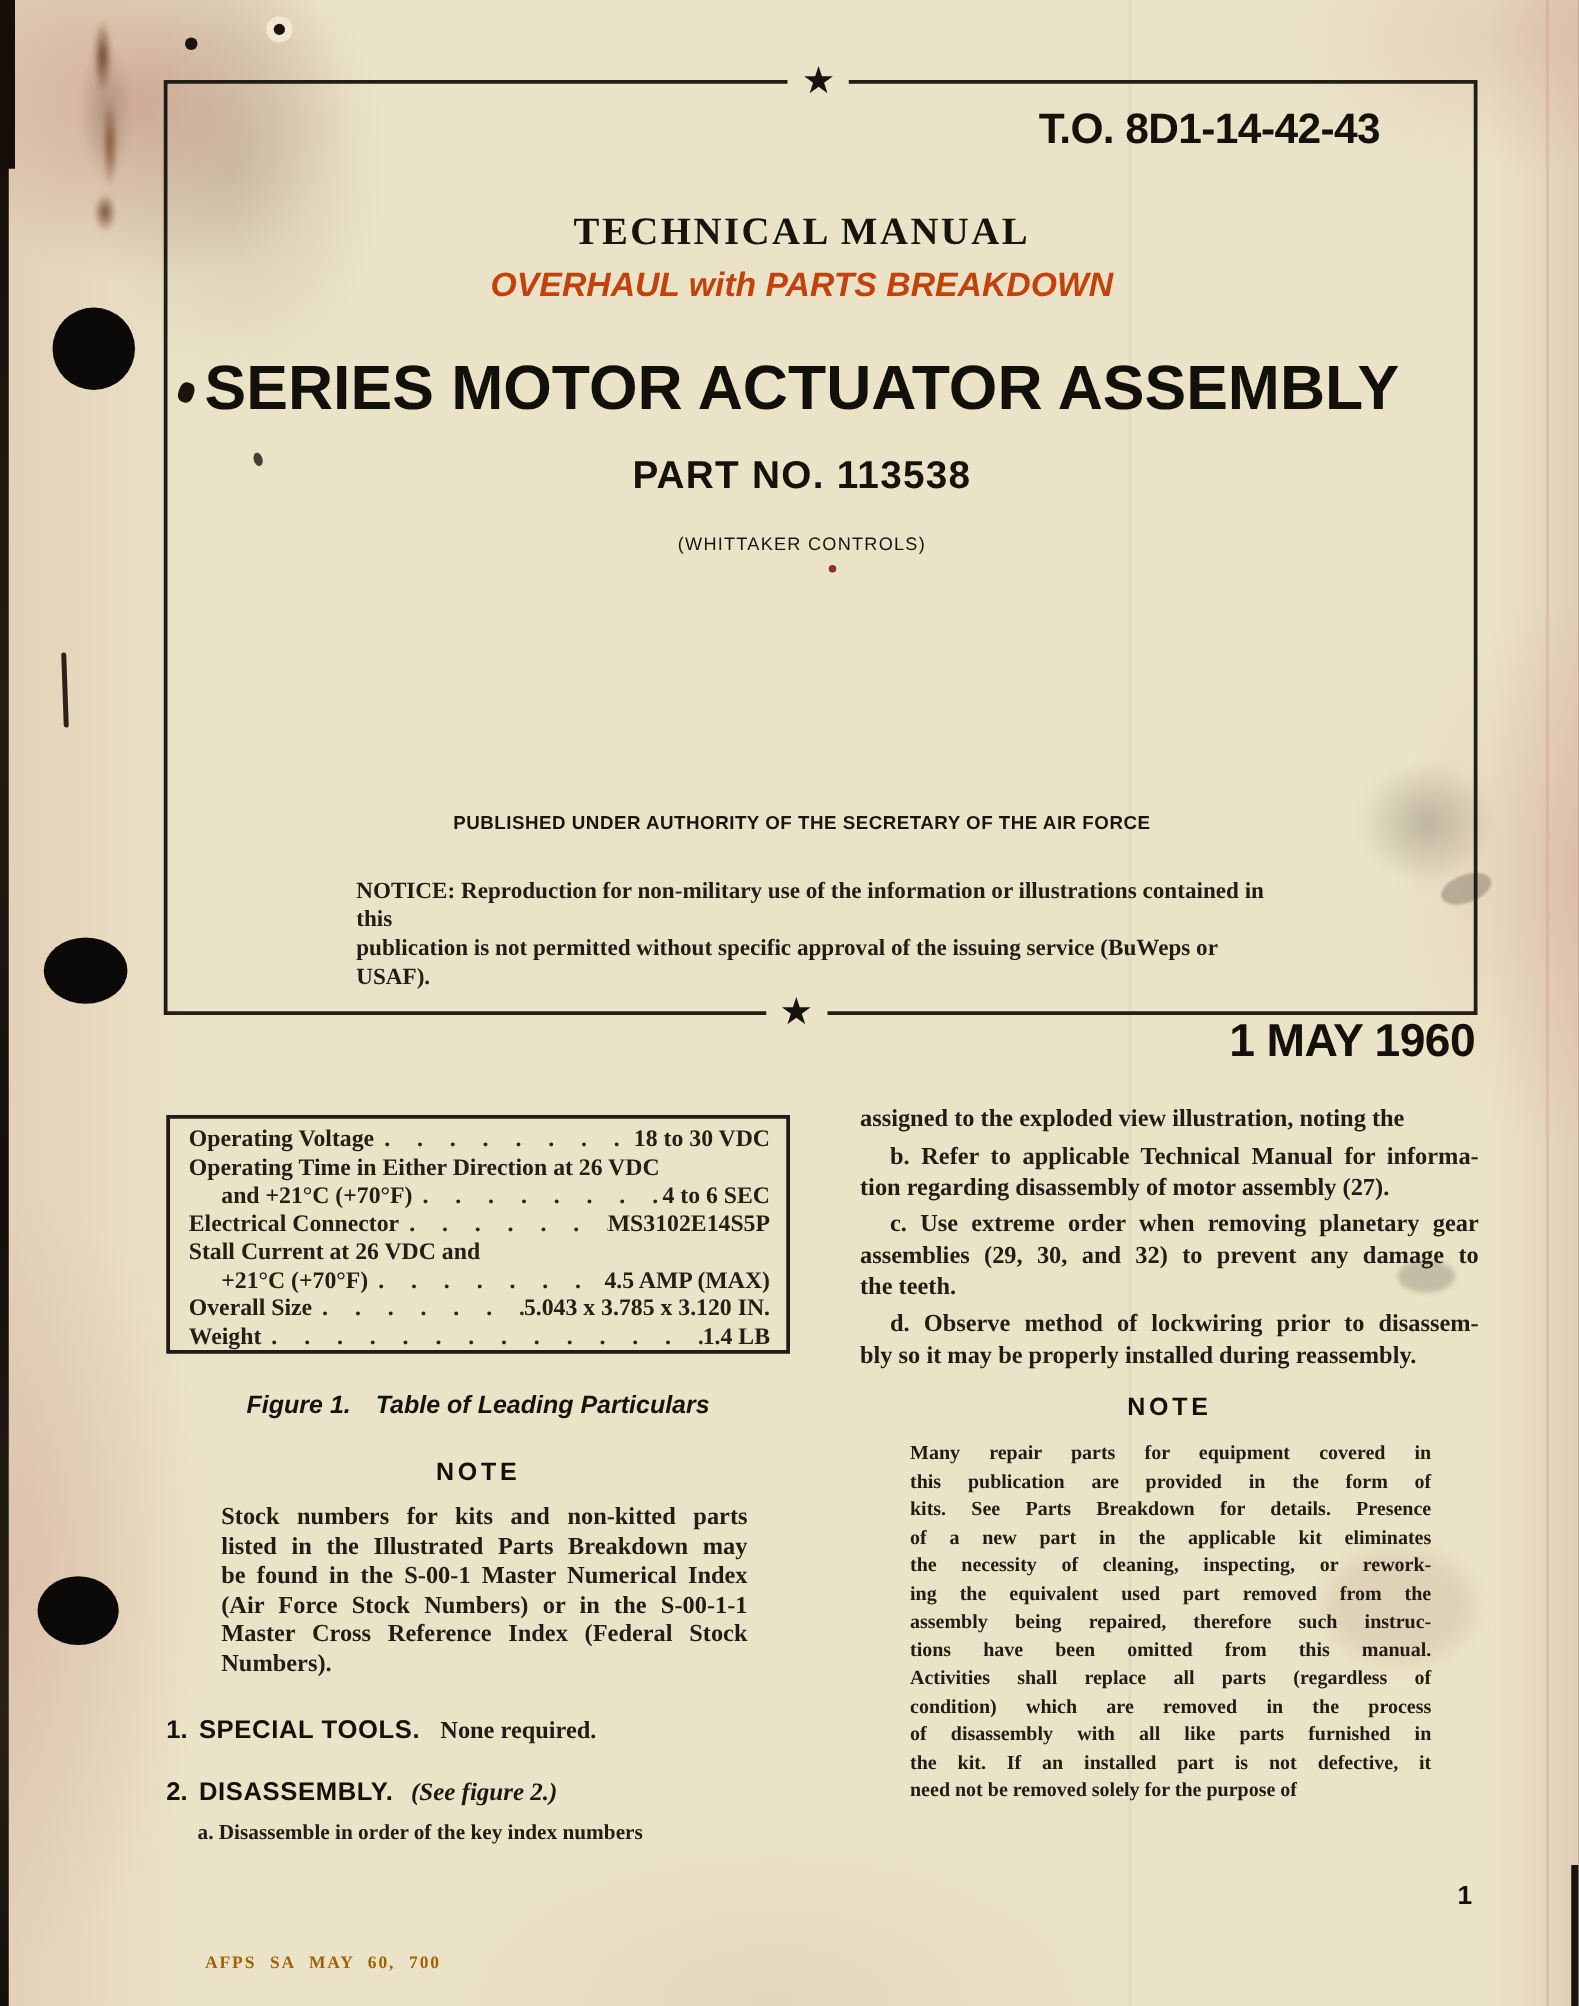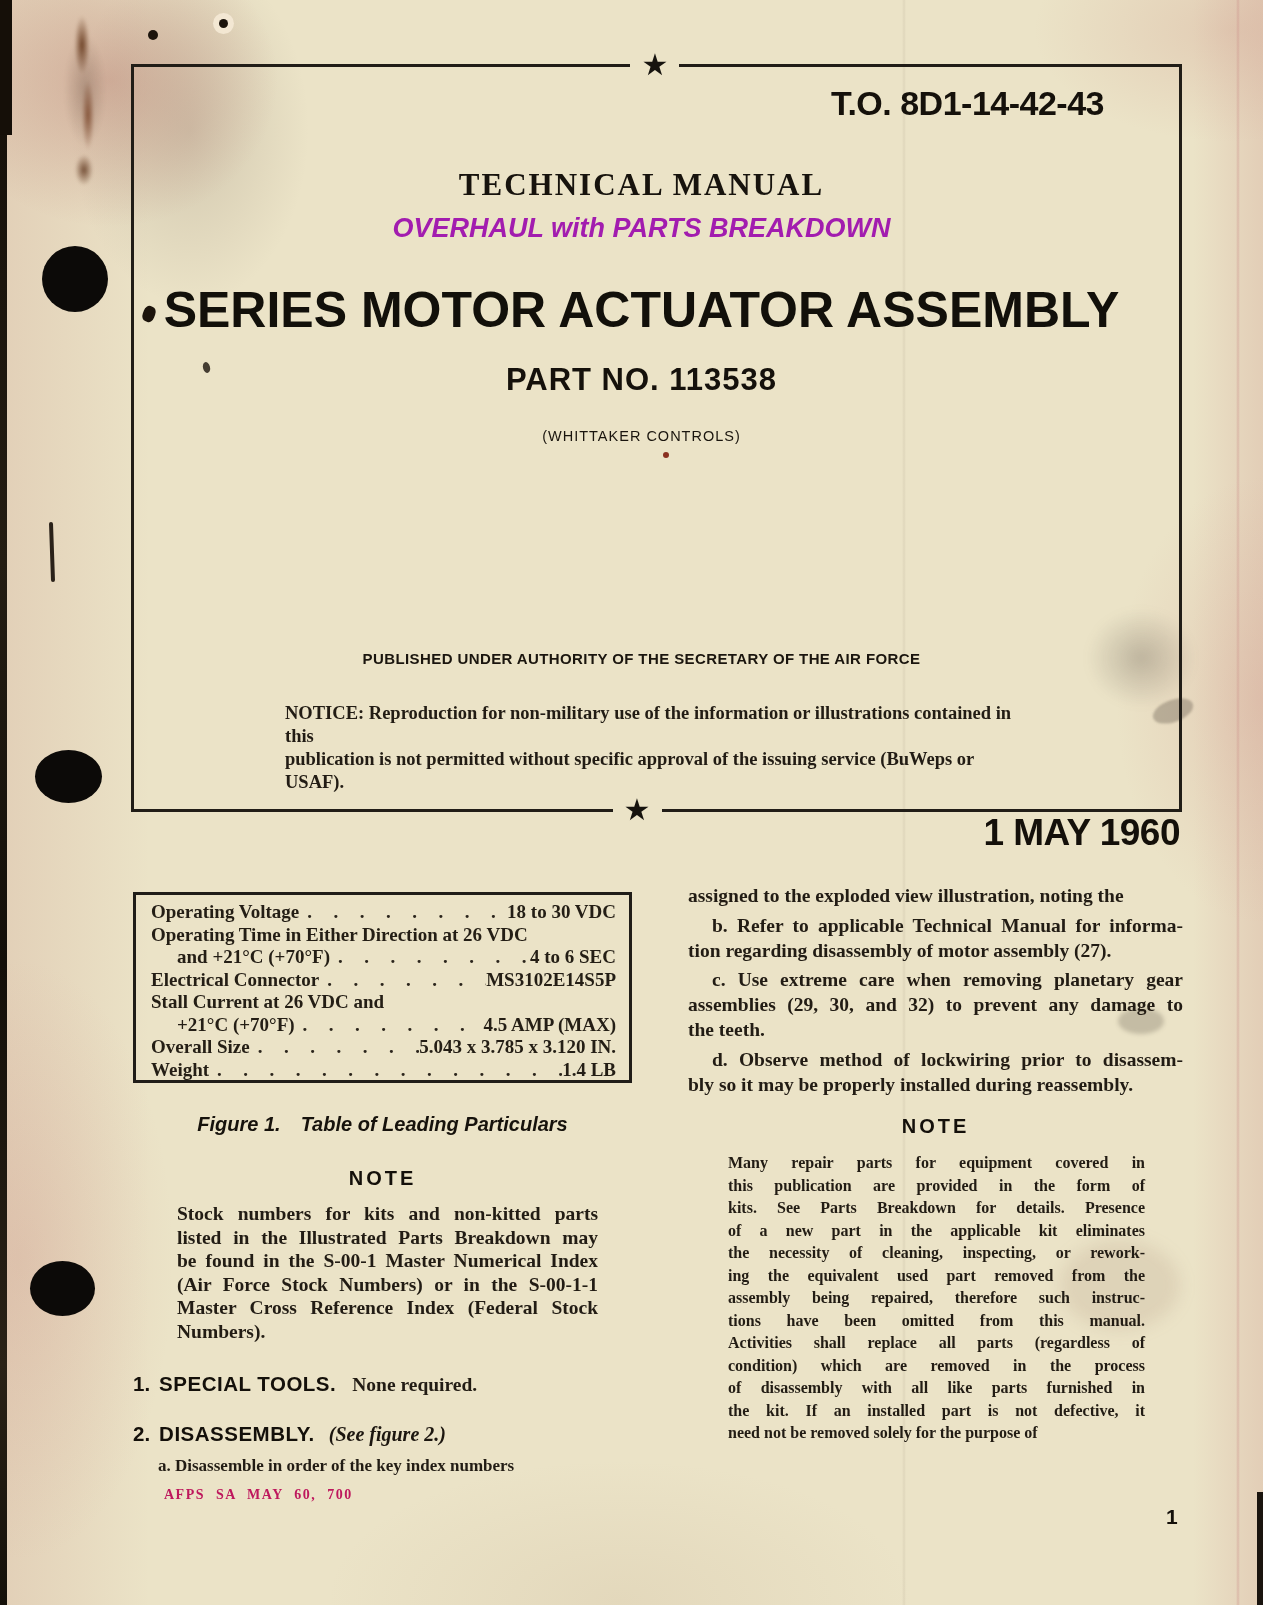--- a/index.html
+++ b/index.html
@@ -57,21 +57,21 @@
   .star{ position:absolute; color:#16130e; font-size:30px; line-height:20px; background:var(--paper,#ebe3c7); padding:0 11px;
          font-family:"DejaVu Sans", sans-serif; }
   .star-top{ left:47.5%; top:-12px; }
   .star-bottom{ left:45.8%; bottom:-11px; }
   
   .header-center{ position:absolute; left:131px; top:0; width:1021px; }
   .hc{ position:absolute; width:100%; text-align:center; }
   .to-num{ position:absolute; top:84px; width:100%; text-align:right; padding-right:48px;
     font-family:"Liberation Sans", sans-serif; font-weight:700; font-size:34px; color:#15110b; letter-spacing:-0.5px; }
   .title1{ top:167px; font-family:"Liberation Serif", serif; font-weight:700; font-size:31px; letter-spacing:2px; color:#17130d; }
-  .title2{ top:213px; font-family:"Liberation Sans", sans-serif; font-weight:700; font-style:italic; font-size:27px; color:#a21caf; }
+  .title2{ top:213px; font-family:"Liberation Sans", sans-serif; font-weight:700; font-style:italic; font-size:27px; color:#c2410c; }
   .main-title{ top:281px; font-family:"Liberation Sans", sans-serif; font-weight:800; font-size:50px; letter-spacing:0; color:#12100a; }
   .part-no{ top:362px; font-family:"Liberation Sans", sans-serif; font-weight:700; font-size:31px; letter-spacing:1px; color:#15110b; }
   .mfr{ top:428px; font-family:"Liberation Sans", sans-serif; font-weight:400; font-size:14.5px; letter-spacing:1px; color:#1a150e; }
   .authority{ top:650px; font-family:"Liberation Sans", sans-serif; font-weight:700; font-size:15px; letter-spacing:0.4px; color:#1a150e; }
   .notice{ position:absolute; left:154px; top:702px; width:740px; text-align:left;
     font-size:18.5px; line-height:23px; font-weight:600; color:#221c14; }
   .date{ position:absolute; top:812px; right:83px; font-family:"Liberation Sans", sans-serif;
     font-weight:700; font-size:37px; letter-spacing:-0.5px; color:#14100a; }
   
   .tl-box{ position:absolute; left:133px; top:892px; width:499px; height:191px;
@@ -92,22 +92,22 @@
   .jlines .ln{ text-align:justify; text-align-last:justify; }
   .jlines .ln:last-child{ text-align-last:left; }
   .indent1 .ln:first-child{ text-indent:24px; }
   .sec{ position:absolute; left:133px; width:520px; white-space:nowrap; }
   .sec1{ top:1372px; } .sec2{ top:1422px; }
   .secnum, .sechead{ font-family:"Liberation Sans", sans-serif; font-weight:700; font-size:20.5px; color:#14100a; }
   .sechead{ margin-left:9px; letter-spacing:0.5px; }
   .sectext{ margin-left:16px; font-size:19.5px; font-weight:600; color:#221c14; }
   .sectext-italic{ margin-left:14px; font-size:20px; font-weight:700; font-style:italic; color:#1c160f; }
   .step-a{ position:absolute; left:133px; top:1456px; width:499px; font-size:17px; font-weight:600; color:#221c14; text-indent:25px; }
-  .footer-code{ position:absolute; left:164px; top:1487px; font-size:14px; font-weight:700;
-    letter-spacing:1.5px; word-spacing:6px; color:#be185d; }
+  .footer-code{ position:absolute; left:164px; top:1563px; font-size:14px; font-weight:700;
+    letter-spacing:1.5px; word-spacing:6px; color:#a16207; }
   
   .rcol{ position:absolute; left:688px; top:884px; width:495px; }
   .rc-para{ font-size:19.5px; line-height:24.8px; font-weight:600; color:#221c14; margin-bottom:5px; }
   .rc-note-title{ margin-top:18px; }
   .note-body-right{ margin:14px 38px 0 40px; font-size:16px; line-height:22.5px; font-weight:600; color:#221c14; }
   .pagenum{ position:absolute; left:1166px; top:1505px; font-family:"Liberation Sans", sans-serif;
     font-weight:700; font-size:21px; color:#14100a; }
 </style>
 </head>
 <body>
@@ -217,21 +217,21 @@
 
   <div class="rcol">
     <div class="rc-para jlines">
         <div class="ln">assigned to the exploded view illustration, noting the</div>
       </div>
     <div class="rc-para jlines indent1">
         <div class="ln">b. Refer to applicable Technical Manual for informa-</div>
         <div class="ln">tion regarding disassembly of motor assembly (27).</div>
       </div>
     <div class="rc-para jlines indent1">
-        <div class="ln">c. Use extreme care when removing planetary gear</div>
+        <div class="ln">c. Use extreme order when removing planetary gear</div>
         <div class="ln">assemblies (29, 30, and 32) to prevent any damage to</div>
         <div class="ln">the teeth.</div>
       </div>
     <div class="rc-para jlines indent1">
         <div class="ln">d. Observe method of lockwiring prior to disassem-</div>
         <div class="ln">bly so it may be properly installed during reassembly.</div>
       </div>
     <div class="note-title rc-note-title">NOTE</div>
     <div class="note-body-right jlines">
         <div class="ln">Many repair parts for equipment covered in</div>

